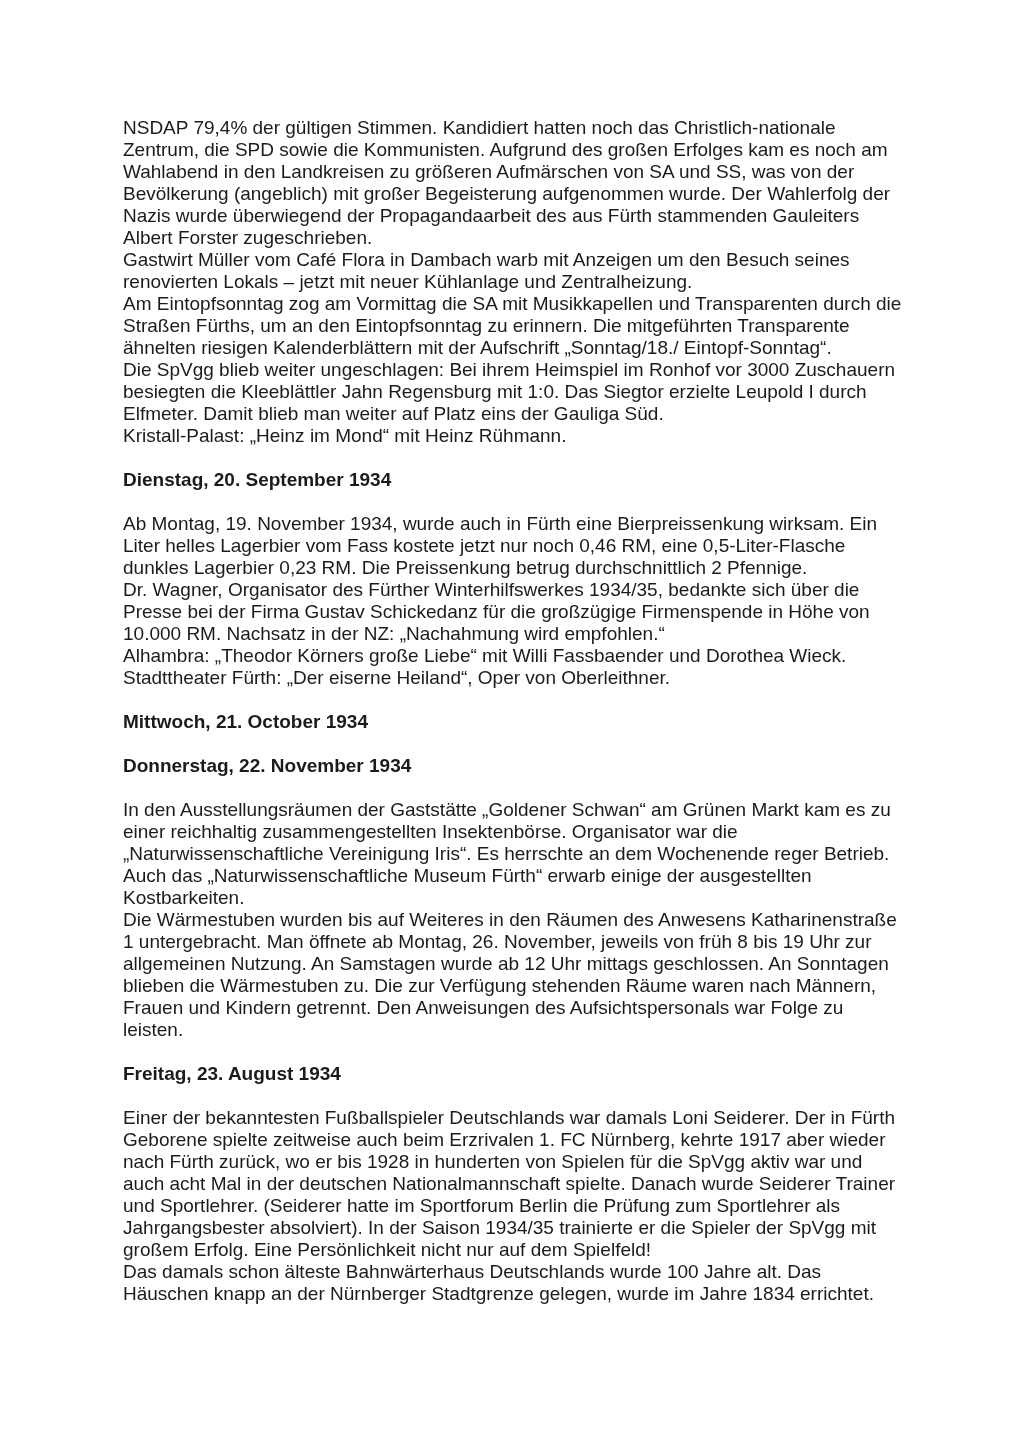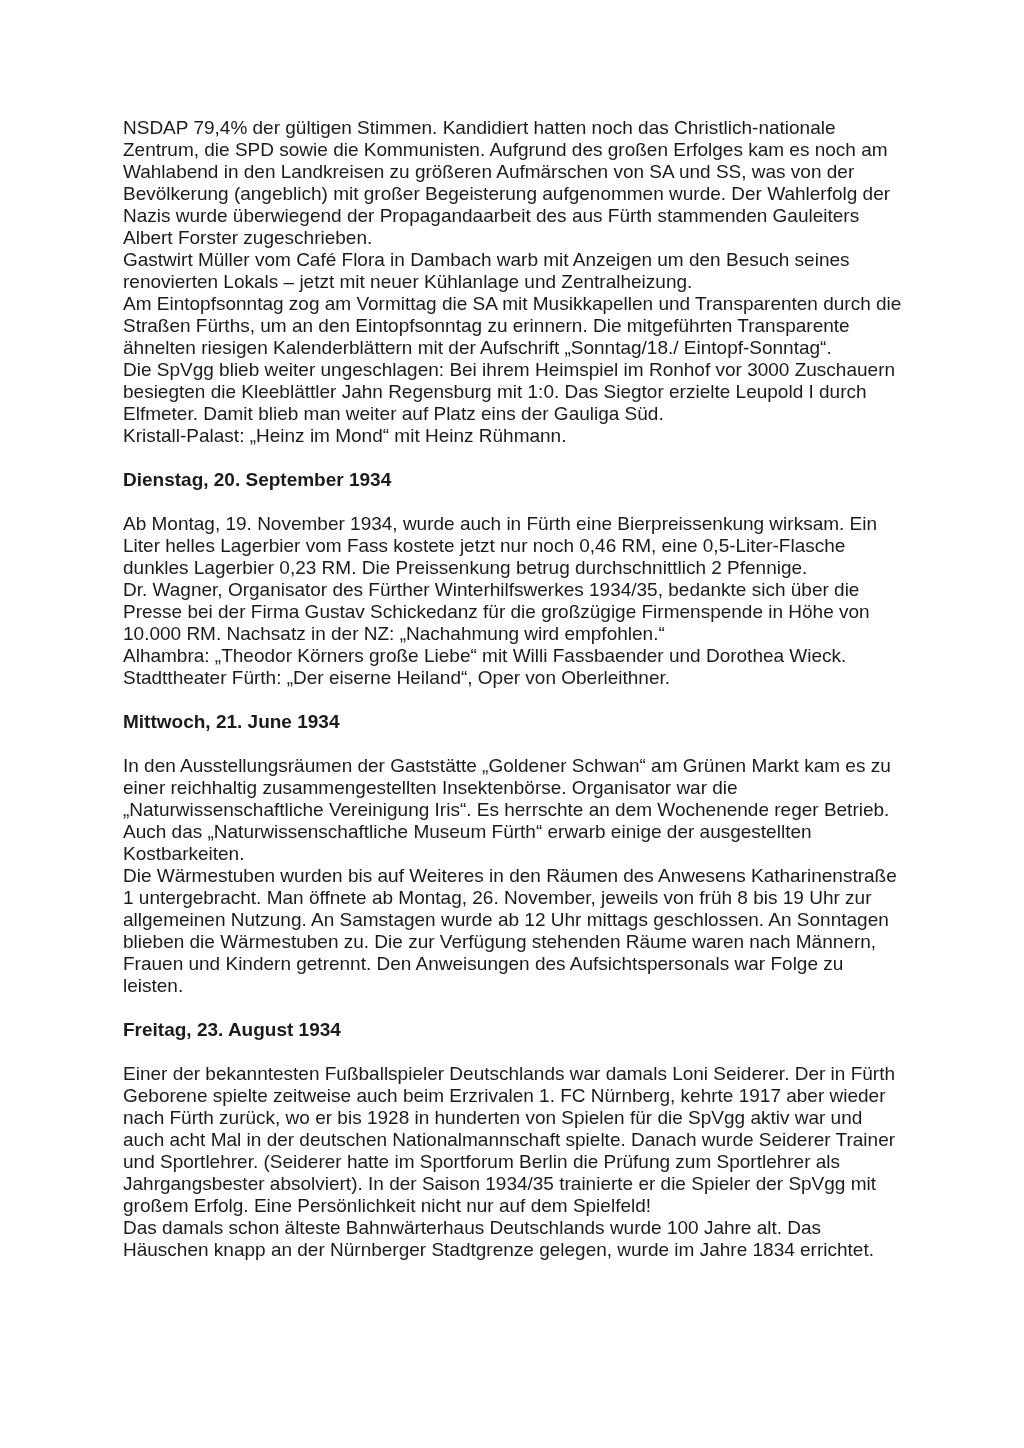--- a/index.html
+++ b/index.html
@@ -61,21 +61,22 @@
 Kristall-Palast: „Heinz im Mond“ mit Heinz Rühmann.</div>
       <div class="heading">Dienstag, 20. September 1934</div>
       <div class="paragraph">Ab Montag, 19. November 1934, wurde auch in Fürth eine Bierpreissenkung wirksam. Ein
 Liter helles Lagerbier vom Fass kostete jetzt nur noch 0,46 RM, eine 0,5-Liter-Flasche
 dunkles Lagerbier 0,23 RM. Die Preissenkung betrug durchschnittlich 2 Pfennige.
 Dr. Wagner, Organisator des Fürther Winterhilfswerkes 1934/35, bedankte sich über die
 Presse bei der Firma Gustav Schickedanz für die großzügige Firmenspende in Höhe von
 10.000 RM. Nachsatz in der NZ: „Nachahmung wird empfohlen.“
 Alhambra: „Theodor Körners große Liebe“ mit Willi Fassbaender und Dorothea Wieck.
 Stadttheater Fürth: „Der eiserne Heiland“, Oper von Oberleithner.</div>
-      <div class="heading">Mittwoch, 21. June 1934</div>
+      <div class="heading">Mittwoch, 21. October 1934</div>
+      <div class="heading">Donnerstag, 22. November 1934</div>
       <div class="paragraph">In den Ausstellungsräumen der Gaststätte „Goldener Schwan“ am Grünen Markt kam es zu
 einer reichhaltig zusammengestellten Insektenbörse. Organisator war die
 „Naturwissenschaftliche Vereinigung Iris“. Es herrschte an dem Wochenende reger Betrieb.
 Auch das „Naturwissenschaftliche Museum Fürth“ erwarb einige der ausgestellten
 Kostbarkeiten.
 Die Wärmestuben wurden bis auf Weiteres in den Räumen des Anwesens Katharinenstraße
 1 untergebracht. Man öffnete ab Montag, 26. November, jeweils von früh 8 bis 19 Uhr zur
 allgemeinen Nutzung. An Samstagen wurde ab 12 Uhr mittags geschlossen. An Sonntagen
 blieben die Wärmestuben zu. Die zur Verfügung stehenden Räume waren nach Männern,
 Frauen und Kindern getrennt. Den Anweisungen des Aufsichtspersonals war Folge zu

